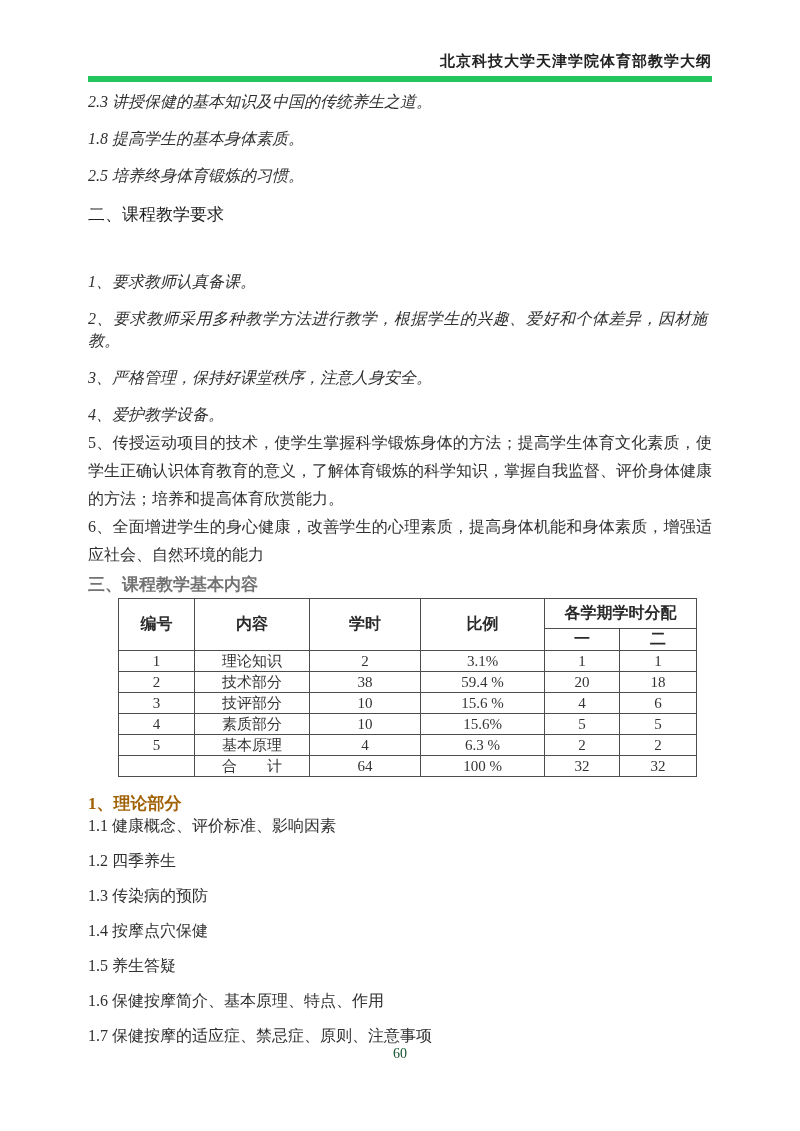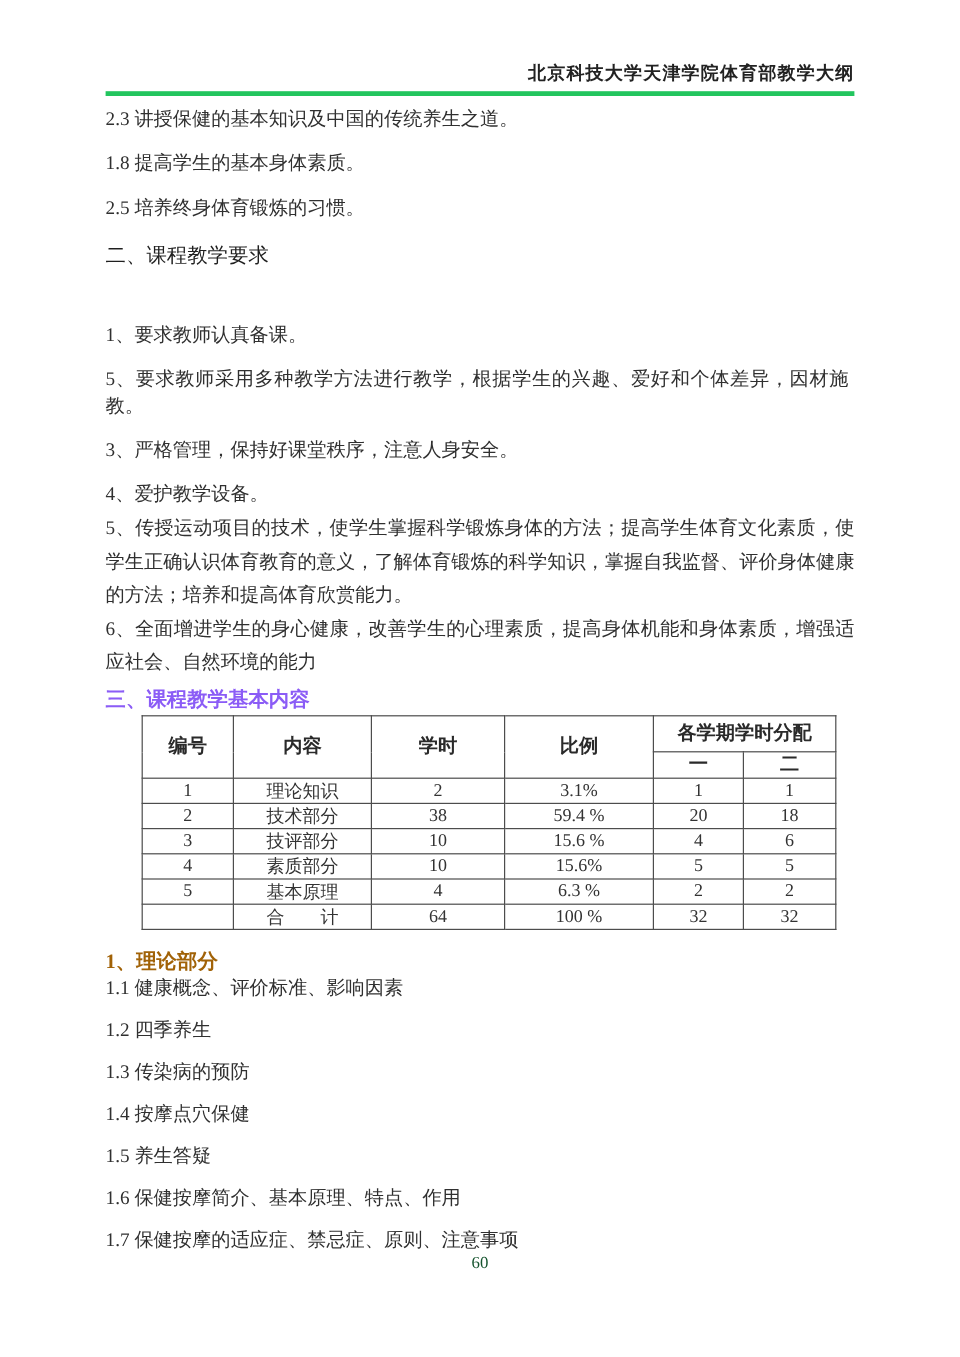--- a/index.html
+++ b/index.html
@@ -11,35 +11,36 @@
     background: #ffffff;
     font-family: "Liberation Serif", "DejaVu Serif", serif;
     color: #303030;
     overflow: hidden;
   }
   .content { padding: 0 88px; }
 
   .doc-header {
     padding-top: 52px;
     padding-bottom: 5px;
-    border-bottom: 4px solid #22c55e;
+    border-bottom: 6px solid #22c55e;
     text-align: right;
   }
   .doc-header .title {
     font-size: 15px;
     font-weight: bold;
     color: #222222;
     letter-spacing: 1px;
   }
 
   p.para {
     margin: 0 5px 15px 0;
     font-size: 16px;
     line-height: 22px;
     text-align: justify;
+    font-style: italic;
   }
   p.para.intro-first { margin-top: 9px; }
 
   h2.sec-heading {
     margin: 16px 0 0 0;
     font-size: 17px;
     line-height: 24px;
     font-weight: normal;
     color: #1f1f1f;
   }
@@ -49,21 +50,21 @@
     margin: 0;
     font-size: 16px;
     line-height: 28px;
     text-align: justify;
   }
   h2.sec-heading-3 {
     margin: 6px 0 0 0;
     font-size: 17px;
     line-height: 20px;
     font-weight: bold;
-    color: #8b5cf6;
+    color: #737373;
   }
 
   table.content-table {
     border-collapse: collapse;
     table-layout: fixed;
     width: 578px;
     margin: 3px 0 0 30px;
     font-size: 15px;
     color: #333333;
   }
@@ -109,21 +110,21 @@
       <span class="title">北京科技大学天津学院体育部教学大纲</span>
     </div>
 
     <p class="para intro-first">2.3 讲授保健的基本知识及中国的传统养生之道。</p>
     <p class="para">1.8 提高学生的基本身体素质。</p>
     <p class="para">2.5 培养终身体育锻炼的习惯。</p>
 
     <h2 class="sec-heading">二、课程教学要求</h2>
 
     <p class="para req-first">1、要求教师认真备课。</p>
-    <p class="para">5、要求教师采用多种教学方法进行教学，根据学生的兴趣、爱好和个体差异，因材施教。</p>
+    <p class="para">2、要求教师采用多种教学方法进行教学，根据学生的兴趣、爱好和个体差异，因材施教。</p>
     <p class="para">3、严格管理，保持好课堂秩序，注意人身安全。</p>
     <p class="para mb-sm">4、爱护教学设备。</p>
     <p class="para-multi">5、传授运动项目的技术，使学生掌握科学锻炼身体的方法；提高学生体育文化素质，使学生正确认识体育教育的意义，了解体育锻炼的科学知识，掌握自我监督、评价身体健康的方法；培养和提高体育欣赏能力。</p>
     <p class="para-multi">6、全面增进学生的身心健康，改善学生的心理素质，提高身体机能和身体素质，增强适应社会、自然环境的能力</p>
 
     <h2 class="sec-heading-3">三、课程教学基本内容</h2>
 
     <table class="content-table">
       <colgroup>
         <col style="width:76px">

